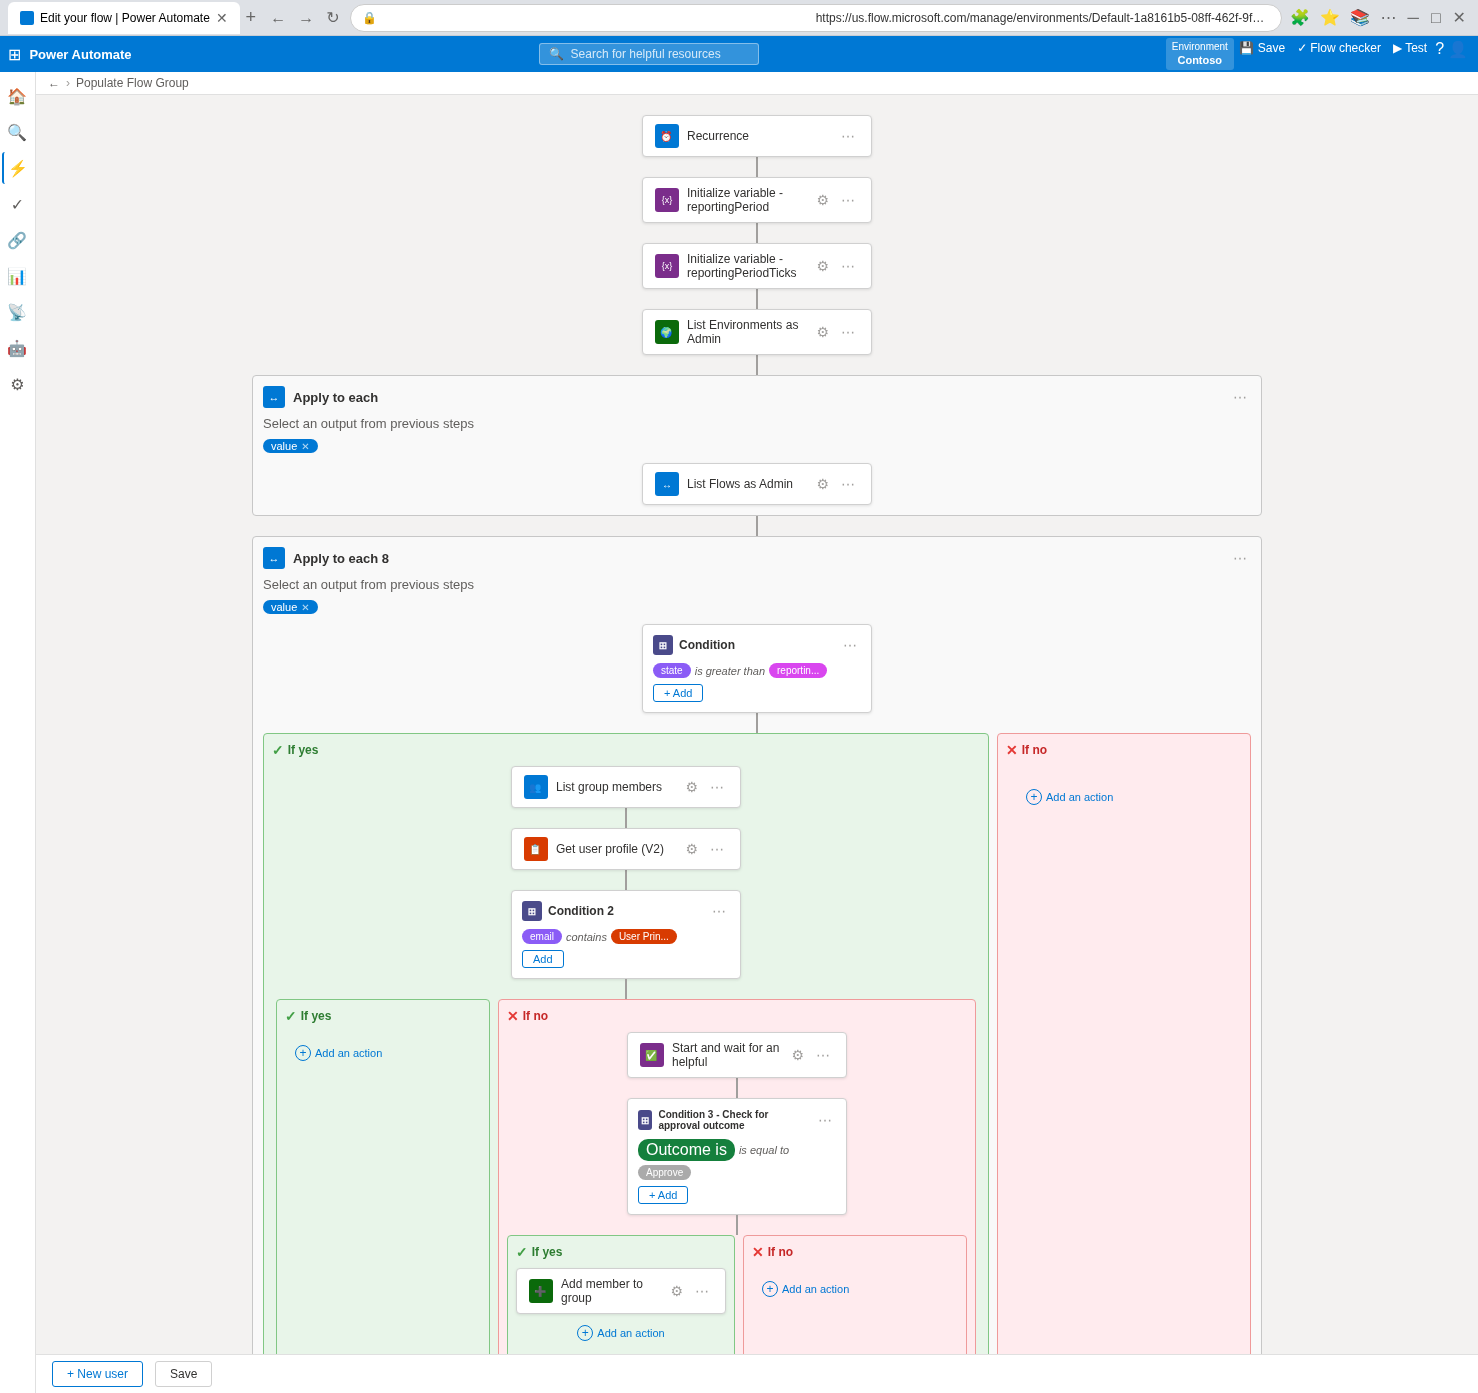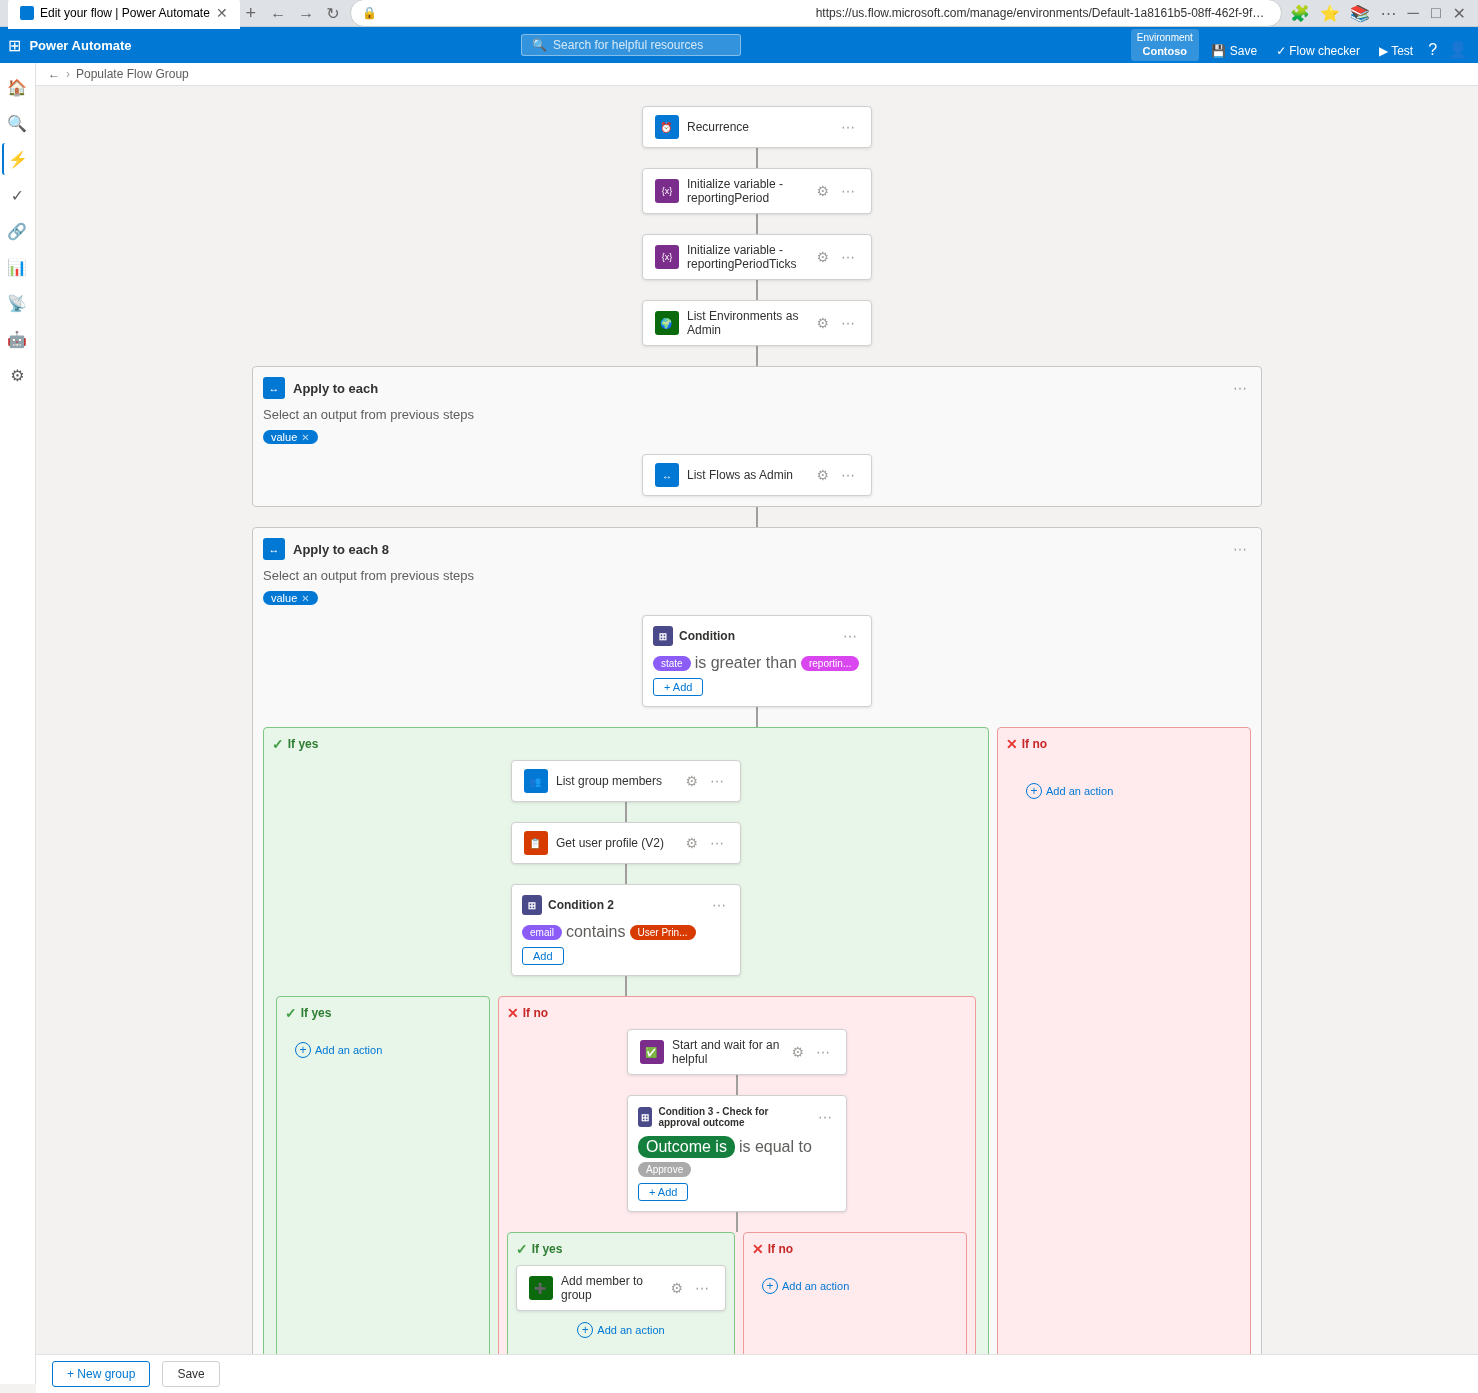--- a/index.html
+++ b/index.html
@@ -1,21 +1,21 @@
 <!DOCTYPE html>
 <html><head>
   <meta charset="utf-8">
   <style>
     * { box-sizing: border-box; margin: 0; padding: 0; }
     body { font-family: 'Segoe UI', Arial, sans-serif; font-size: 12px; background: #f3f2f1; overflow: hidden; }
 
     
     .browser-chrome {
       background: #dee1e6;
-      height: 27px;
+      height: 36px;
       display: flex;
       align-items: center;
       padding: 0 8px;
       gap: 6px;
       border-bottom: 1px solid #c8cdd4;
     }
     .browser-tab {
       background: white;
       border-radius: 6px 6px 0 0;
       padding: 6px 12px;
@@ -77,21 +77,21 @@
     }
     .app-search-box input {
       background: none;
       border: none;
       color: #0f172a;
       font-size: 12px;
       outline: none;
       width: 160px;
     }
     .app-search-box input::placeholder { color: rgba(255,255,255,0.8); }
-    .header-right { display: flex; align-items: flex-end; gap: 7px; font-size: 12px; }
+    .header-right { display: flex; align-items: flex-start; gap: 0; font-size: 12px; }
     .env-badge {
       background: rgba(255,255,255,0.2);
       border-radius: 3px;
       padding: 2px 6px;
       font-size: 11px;
       text-align: center;
       line-height: 1.3;
     }
     .header-icon-btn { background: none; border: none; color: white; cursor: pointer; font-size: 16px; padding: 2px; }
     .save-btn, .flow-checker-btn, .test-btn {
@@ -279,21 +279,21 @@
       flex-wrap: wrap;
     }
     .condition-pill {
       border-radius: 10px;
       padding: 2px 8px;
       font-size: 10px;
       display: inline-flex;
       align-items: center;
       gap: 3px;
     }
-    .condition-text { font-size: 16px; color: #605e5c; }
+    .condition-text { font-size: 11px; color: #605e5c; font-style: italic; }
     .add-condition-btn {
       border: 1px solid #0078d4;
       background: none;
       color: #0078d4;
       border-radius: 3px;
       padding: 2px 10px;
       font-size: 11px;
       cursor: pointer;
       display: flex;
       align-items: center;
@@ -771,18 +771,18 @@
         </div>
       </div>
 
       <div style="height:60px"></div>
     </div>
   </div>
 </div>
 
 <div class="bottom-toolbar">
   <button class="new-step-btn">
-    <span>+ New group</span>
+    <span>+ New user</span>
   </button>
   <button class="save-bottom-btn">
     <span>Save</span>
   </button>
 </div>
 
 </body></html>

